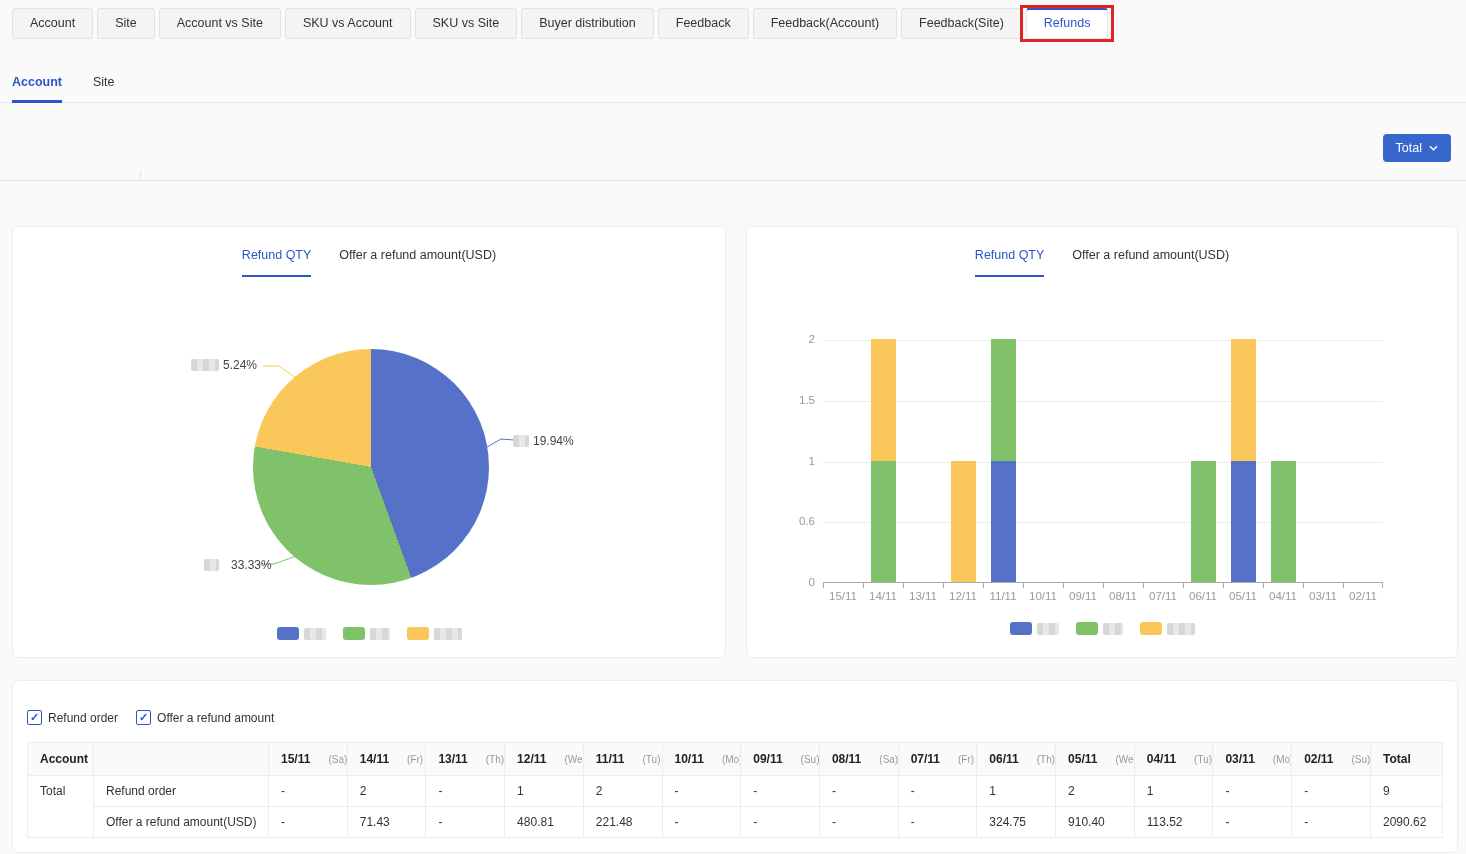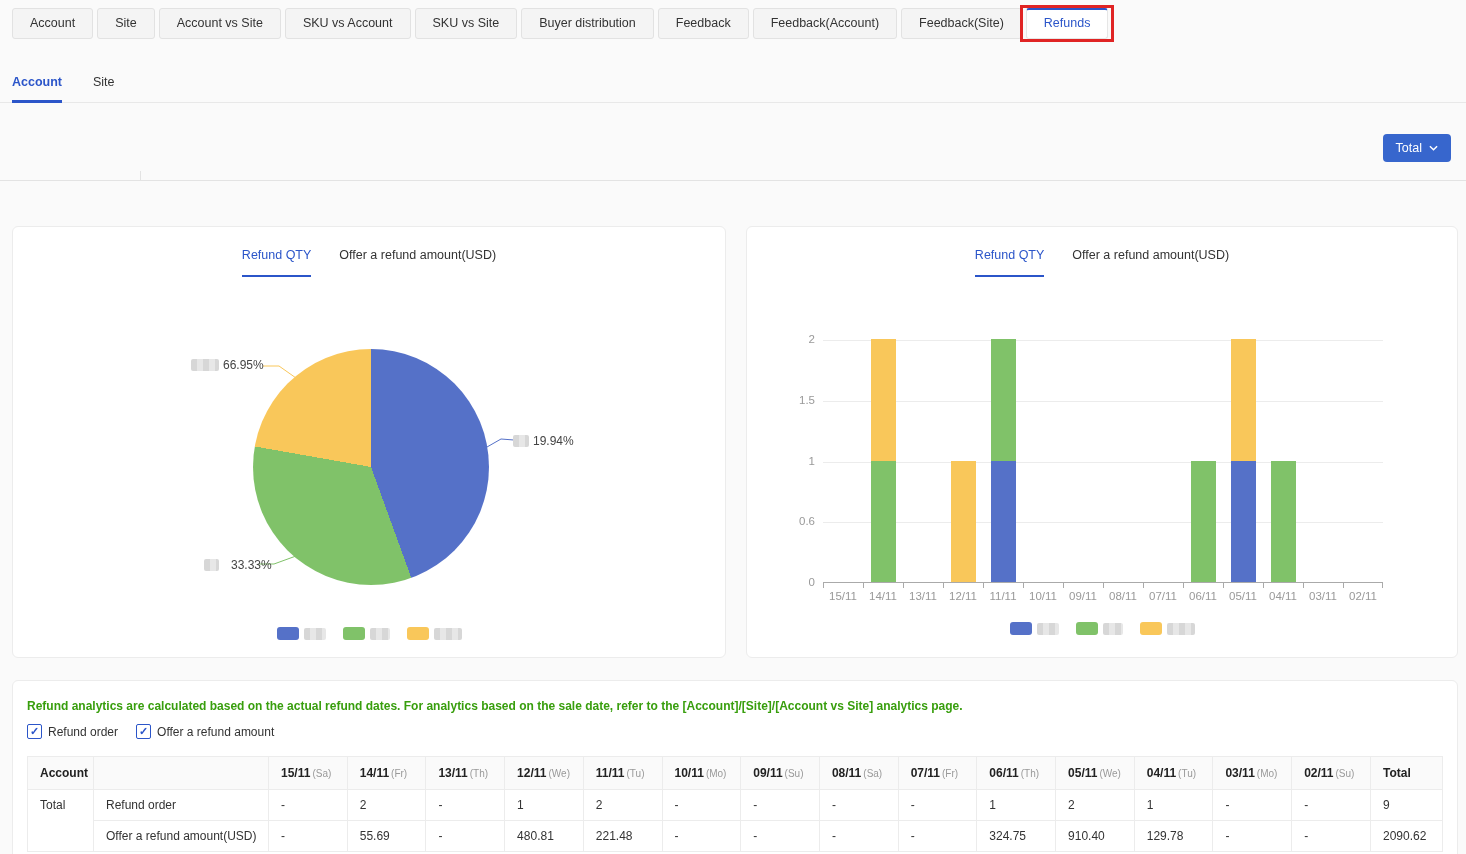--- a/index.html
+++ b/index.html
@@ -74,21 +74,21 @@
   .checkbox-row { display:flex; gap:18px; margin-top:11px; }
   .checkbox-item { display:flex; align-items:center; gap:6px; font-size:12px; color:#333; cursor:pointer; }
   .checkbox-box { width:15px; height:15px; border:1px solid #2b55c9; border-radius:2px; background:#fff;
                   display:flex; align-items:center; justify-content:center; color:#2b55c9; font-size:11px; font-weight:bold; }
   .refund-table { width:100%; margin-top:17px; border-collapse:collapse; table-layout:fixed; font-size:12px; }
   .refund-table th, .refund-table td { border:1px solid #ececec; padding:8px 12px; text-align:left;
                   white-space:nowrap; overflow:hidden; }
   .refund-table th { background:#fafafa; font-weight:normal; height:33px; }
   .th-strong { font-weight:bold; color:#222; }
   .th-date { font-weight:bold; color:#222; }
-  .th-day { font-size:10px; color:#999; margin-left:2px; }
+  .th-day { font-size:10px; color:#999; margin-left:18px; }
   .row-group-cell { vertical-align:top; padding-top:10px; }
 </style>
 </head>
 <body>
 
 <div class="page">
 
   <div class="topbar" id="topbar">
       <div class="top-tab">Account</div>
       <div class="top-tab">Site</div>
@@ -131,21 +131,21 @@
     <div class="pie-label plab-0">
       <span class="redacted"></span>
       <span id="plab-0">19.94%</span>
     </div>
     <div class="pie-label plab-1">
       <span class="redacted"></span>
       <span id="plab-1">33.33%</span>
     </div>
     <div class="pie-label plab-2">
       <span class="redacted"></span>
-      <span id="plab-2">66.95%</span>
+      <span id="plab-2">5.24%</span>
     </div>
     <div class="legend" id="pie-legend">
         <div class="legend-item">
           <span class="legend-swatch" style="background: rgb(85, 113, 200);"></span>
           <span class="redacted"></span>
         </div>
         <div class="legend-item">
           <span class="legend-swatch" style="background: rgb(128, 194, 105);"></span>
           <span class="redacted"></span>
         </div>
@@ -240,21 +240,20 @@
           <span class="redacted"></span>
         </div>
         <div class="legend-item">
           <span class="legend-swatch" style="background: rgb(249, 199, 90);"></span>
           <span class="redacted"></span>
         </div>
       </div>
   </div>
 
   <div class="bottom-panel">
-    <div class="notice">Refund analytics are calculated based on the actual refund dates. For analytics based on the sale date, refer to the [Account]/[Site]/[Account vs Site] analytics page.</div>
     <div class="checkbox-row" id="checkbox-row">
         <label class="checkbox-item">
           <span class="checkbox-box">✓</span>
           <span>Refund order</span>
         </label>
         <label class="checkbox-item">
           <span class="checkbox-box">✓</span>
           <span>Offer a refund amount</span>
         </label>
       </div>
@@ -315,31 +314,31 @@
             <td>1</td>
             <td>2</td>
             <td>1</td>
             <td>-</td>
             <td>-</td>
             <td>9</td>
           </tr>
           <tr>
             <td>Offer a refund amount(USD)</td>
             <td>-</td>
-            <td>55.69</td>
+            <td>71.43</td>
             <td>-</td>
             <td>480.81</td>
             <td>221.48</td>
             <td>-</td>
             <td>-</td>
             <td>-</td>
             <td>-</td>
             <td>324.75</td>
             <td>910.40</td>
-            <td>129.78</td>
+            <td>113.52</td>
             <td>-</td>
             <td>-</td>
             <td>2090.62</td>
           </tr>
         </tbody>
     </table>
   </div>
 
 </div>
 

